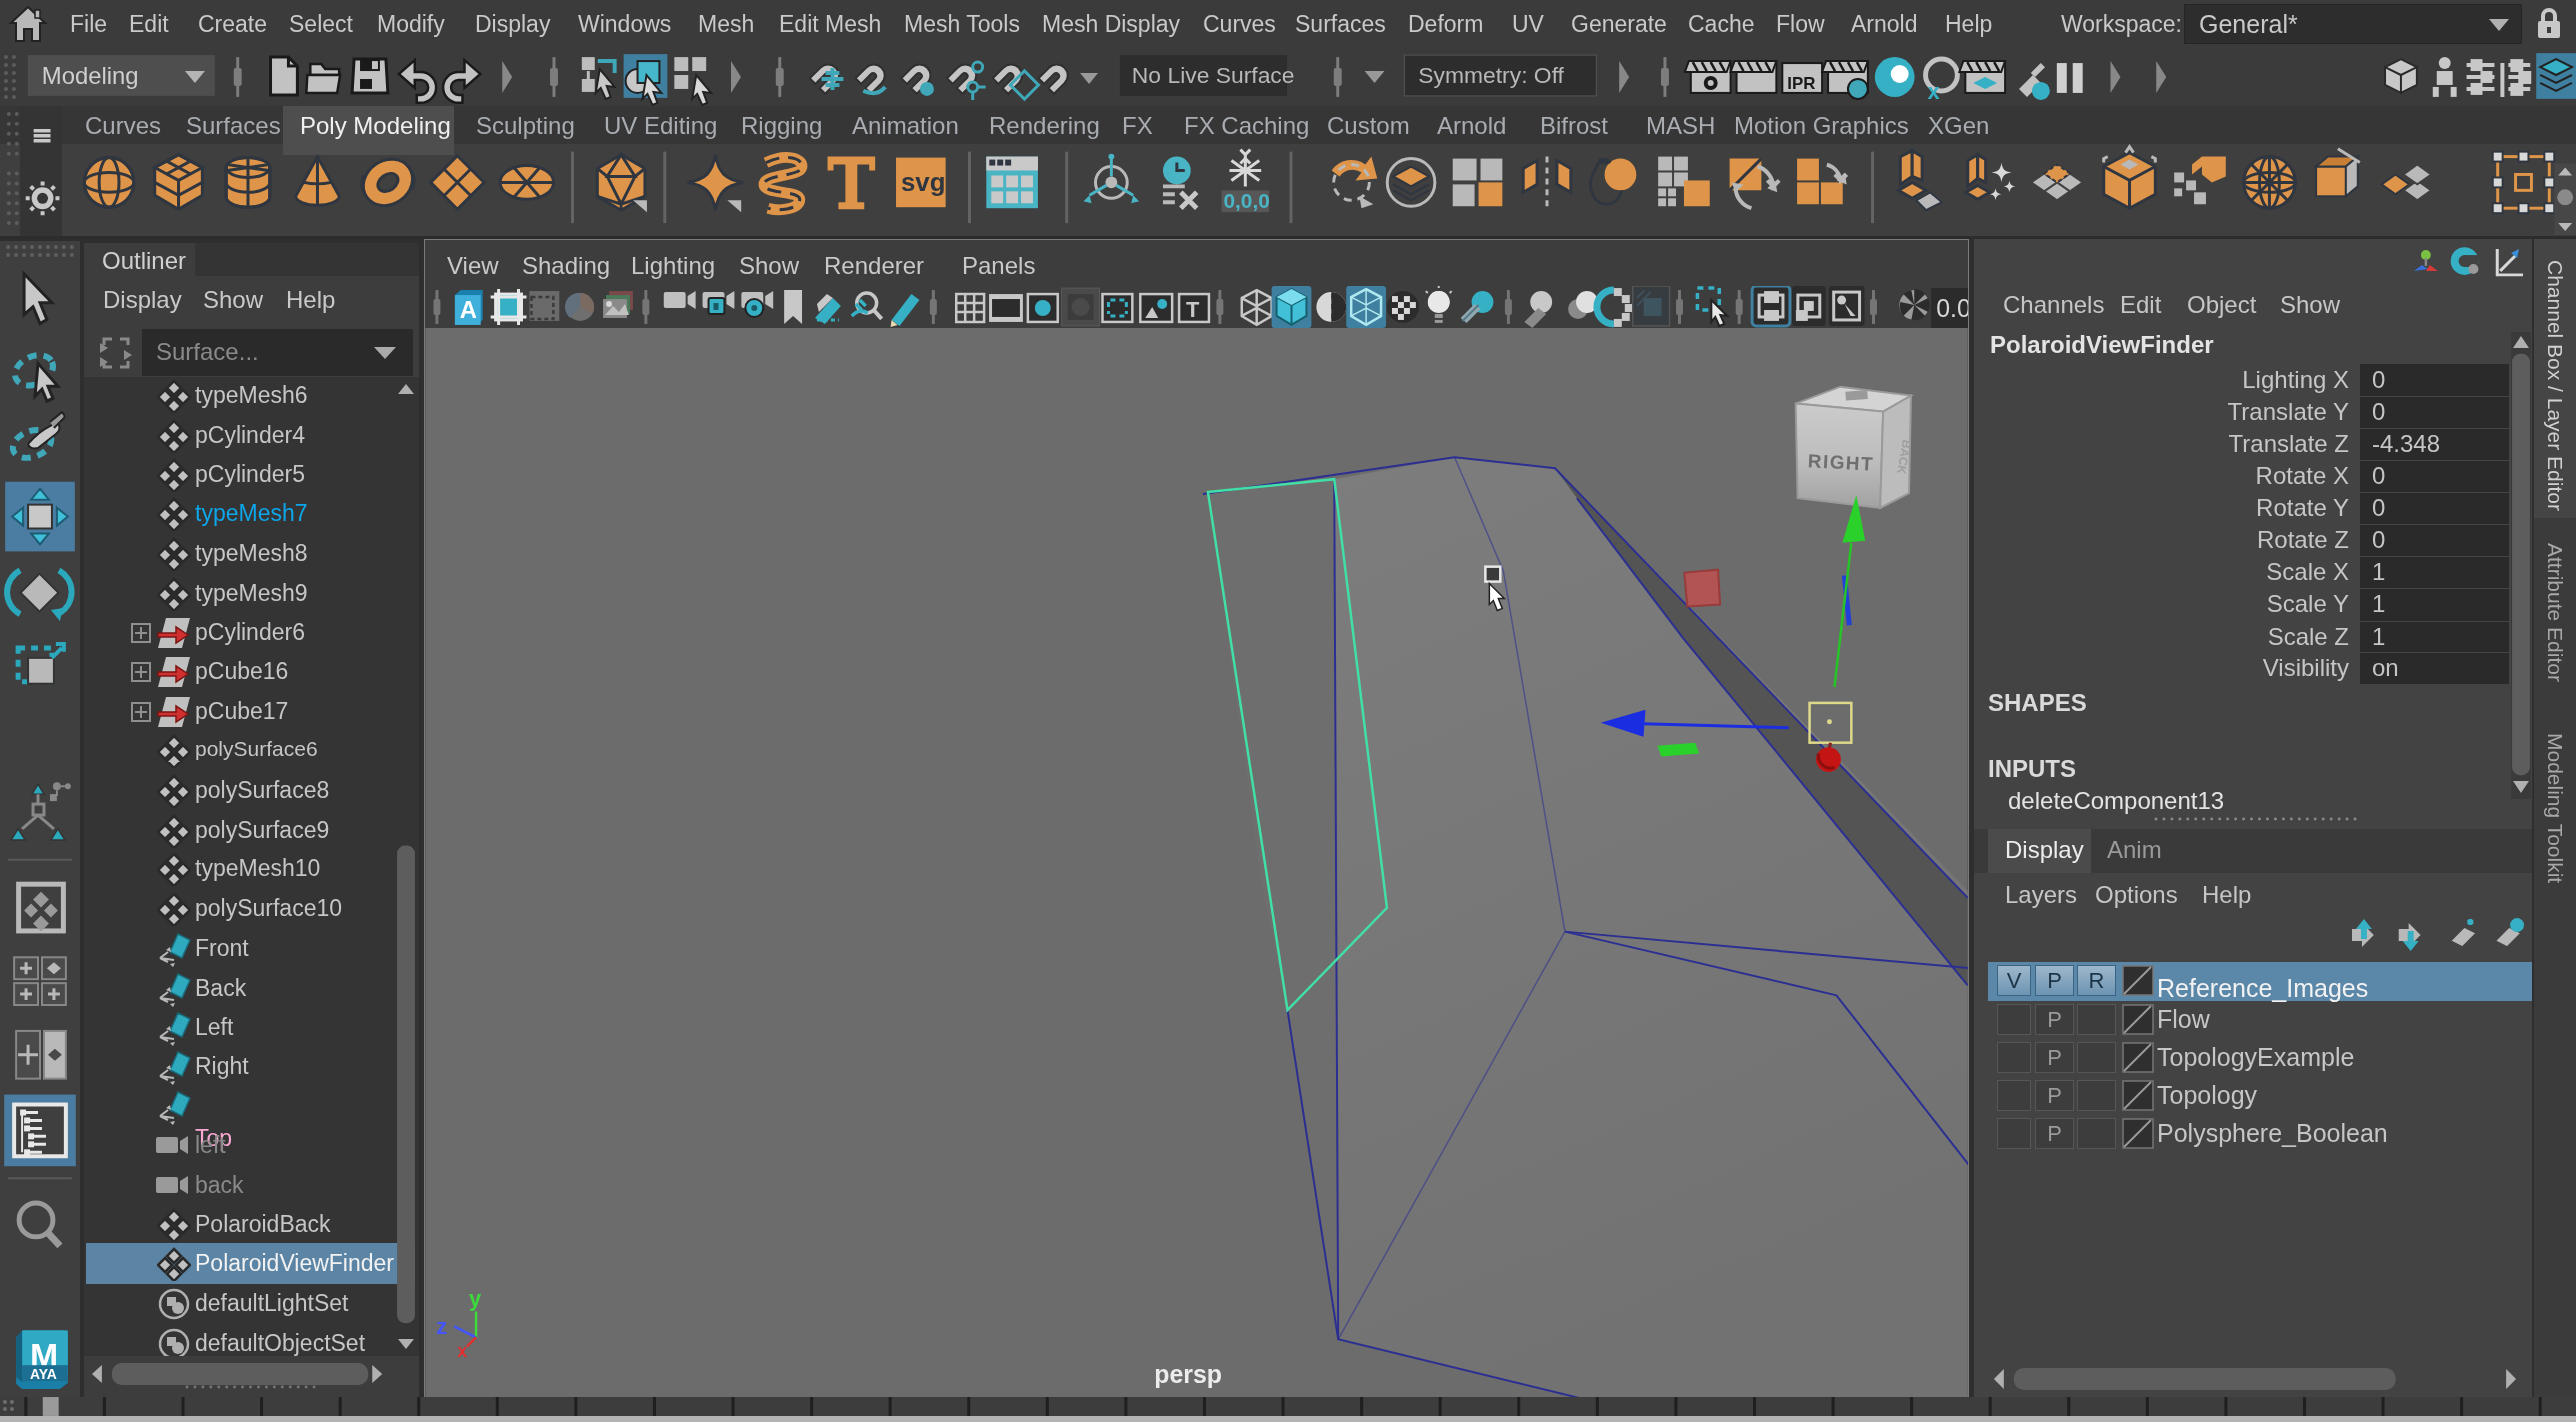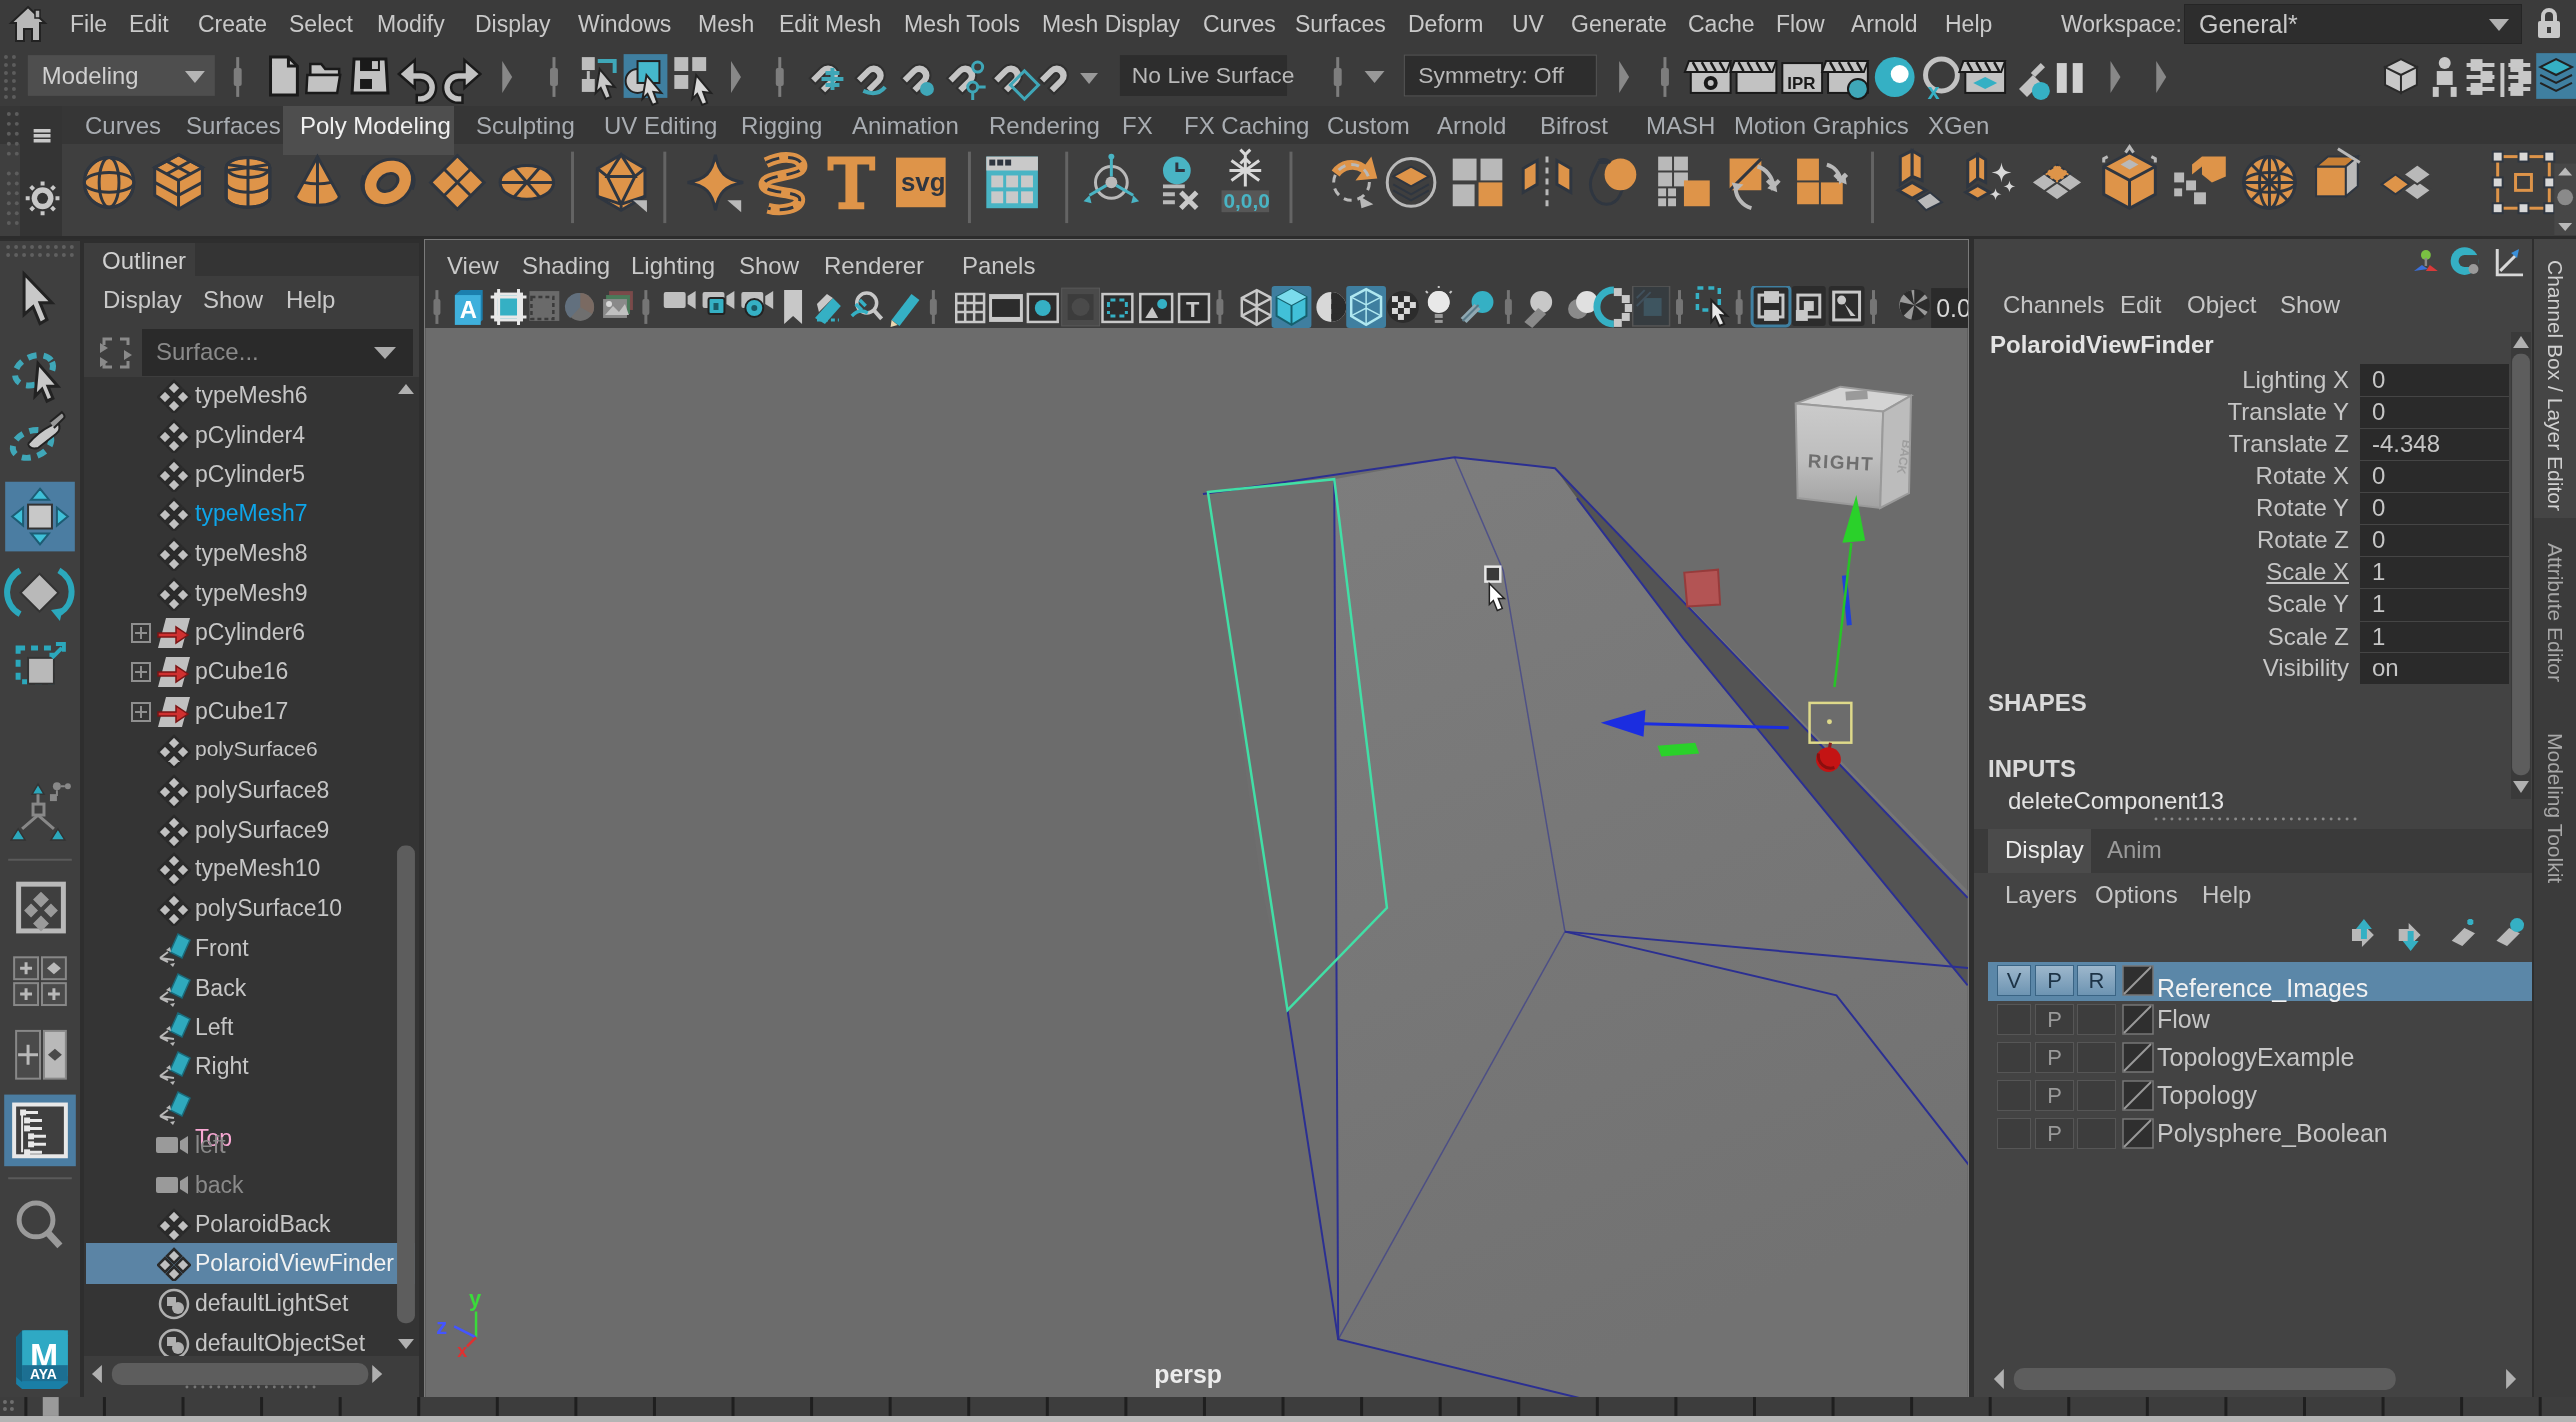--- a/index.html
+++ b/index.html
@@ -1227,21 +1227,21 @@
       <div style="position:absolute;left:386px;top:64px;width:149px;height:1px;background:#454545;"></div>
       <span style="position:absolute;left:0;top:98px;width:375px;text-align:right;display:inline-block;">Rotate X</span>
       <span style="position:absolute;left:398px;top:98px;">0</span>
       <div style="position:absolute;left:386px;top:96px;width:149px;height:1px;background:#454545;"></div>
       <span style="position:absolute;left:0;top:130px;width:375px;text-align:right;display:inline-block;">Rotate Y</span>
       <span style="position:absolute;left:398px;top:130px;">0</span>
       <div style="position:absolute;left:386px;top:128px;width:149px;height:1px;background:#454545;"></div>
       <span style="position:absolute;left:0;top:162px;width:375px;text-align:right;display:inline-block;">Rotate Z</span>
       <span style="position:absolute;left:398px;top:162px;">0</span>
       <div style="position:absolute;left:386px;top:160px;width:149px;height:1px;background:#454545;"></div>
-      <span style="position:absolute;left:0;top:194px;width:375px;text-align:right;display:inline-block;text-decoration:underline;">Scale X</span>
+      <span style="position:absolute;left:0;top:194px;width:375px;text-align:right;display:inline-block;">Scale X</span>
       <span style="position:absolute;left:398px;top:194px;">1</span>
       <div style="position:absolute;left:386px;top:192px;width:149px;height:1px;background:#454545;"></div>
       <span style="position:absolute;left:0;top:226px;width:375px;text-align:right;display:inline-block;">Scale Y</span>
       <span style="position:absolute;left:398px;top:226px;">1</span>
       <div style="position:absolute;left:386px;top:224px;width:149px;height:1px;background:#454545;"></div>
       <span style="position:absolute;left:0;top:259px;width:375px;text-align:right;display:inline-block;">Scale Z</span>
       <span style="position:absolute;left:398px;top:259px;">1</span>
       <div style="position:absolute;left:386px;top:257px;width:149px;height:1px;background:#454545;"></div>
       <span style="position:absolute;left:0;top:290px;width:375px;text-align:right;display:inline-block;">Visibility</span>
       <span style="position:absolute;left:398px;top:290px;">on</span>

